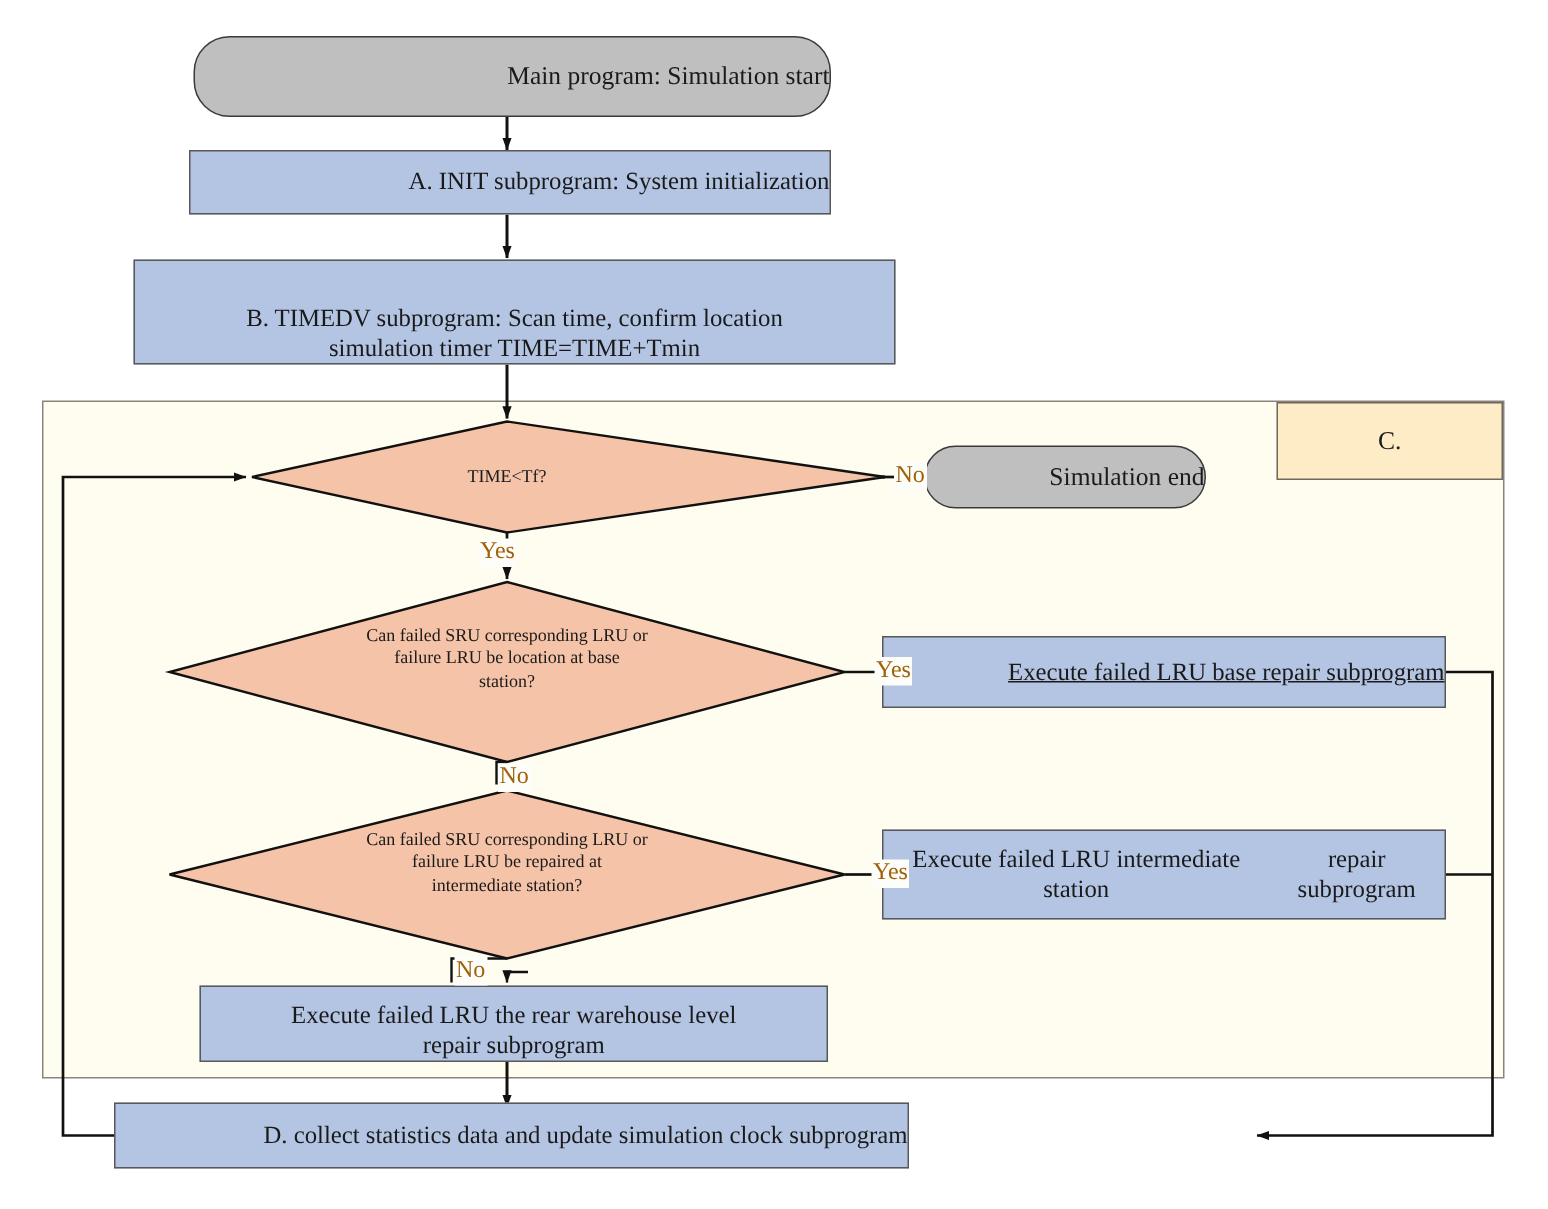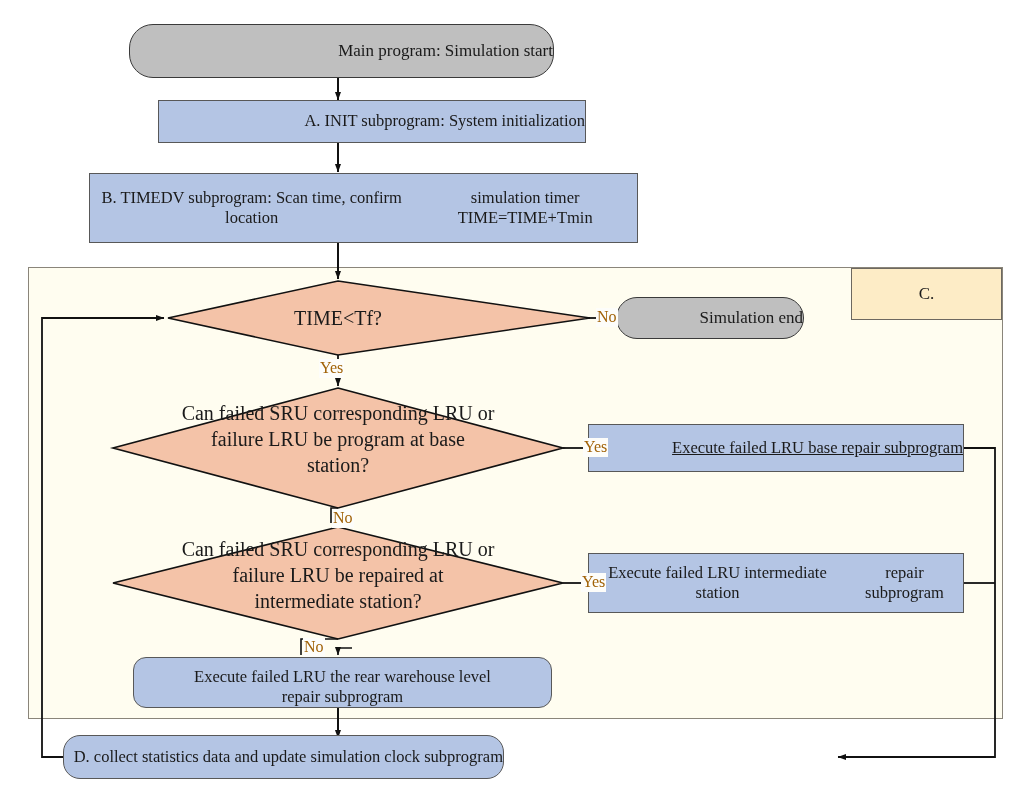--- a/index.html
+++ b/index.html
@@ -42,21 +42,21 @@
     border-radius: 24px;
     font-size: 17px;
   }
   .diamond-label {
     position: absolute;
     display: flex;
     align-items: center;
     justify-content: center;
     text-align: right;
     color: #1a1a1a;
-    font-size: 20px;
+    font-size: 12px;
     line-height: 1.3;
     pointer-events: none;
   }
   .edge-label {
     position: absolute;
     background: #fdfdfa;
     color: #a16207;
     font-size: 16px;
     line-height: 1;
     padding: 1px 1px 2px 1px;
@@ -130,64 +130,64 @@
   </svg>
 
   <div class="panel-c" style="left:851px; top:268px; width:151px; height:52px;">
     <span>C.</span>
   </div>
 
   <div class="node box-grey" style="left:129px; top:24px; width:425px; height:54px;">
     <span>Main program:  Simulation start</span>
   </div>
 
-  <div class="node box-blue" style="left:126px; top:100px; width:428px; height:43px;margin-left:32px;">
+  <div class="node box-blue" style="left:126px; top:100px; width:428px; height:43px;">
     <span>A. INIT subprogram: System initialization</span>
   </div>
 
-  <div class="node box-blue" style="left:89px; top:173px; width:549px; height:70px; flex-direction:row;">
+  <div class="node box-blue" style="left:89px; top:173px; width:508px; height:70px; flex-direction:column;">
     <span>B. TIMEDV subprogram: Scan time, confirm location</span>
     <span>simulation timer   TIME=TIME+Tmin</span>
   </div>
 
   <div class="diamond-label" style="left:248px; top:306px; width:180px; height:24px;">
     <span>TIME&lt;Tf?</span>
   </div>
 
   <div class="node box-grey" style="left:616px; top:297px; width:188px; height:42px;">
     <span>Simulation end</span>
   </div>
 
   <div class="diamond-label" style="left:178px; top:403px; width:320px; height:72px; flex-direction:column;">
     <span>Can failed SRU corresponding LRU or</span>
-    <span>failure LRU be program at base</span>
+    <span>failure LRU be location at base</span>
     <span>station?</span>
   </div>
 
   <div class="node box-blue" style="left:588px; top:424px; width:376px; height:48px;text-decoration:underline;">
     <span>Execute failed LRU base repair subprogram</span>
   </div>
 
   <div class="diamond-label" style="left:178px; top:539px; width:320px; height:72px; flex-direction:column;">
     <span>Can failed SRU corresponding LRU or</span>
     <span>failure LRU be repaired at</span>
     <span>intermediate station?</span>
   </div>
 
   <div class="node box-blue" style="left:588px; top:553px; width:376px; height:60px; ">
     <span>Execute failed LRU intermediate station</span>
     <span>repair subprogram</span>
   </div>
 
-  <div class="node box-blue" style="left:133px; top:657px; width:419px; height:51px; flex-direction:column;border-radius:13px;">
+  <div class="node box-blue" style="left:133px; top:657px; width:419px; height:51px; flex-direction:column;">
     <span>Execute failed  LRU the rear warehouse level</span>
     <span>repair subprogram</span>
   </div>
 
-  <div class="node box-blue" style="left:63px; top:735px; width:441px; height:44px;border-radius:17px;">
+  <div class="node box-blue" style="left:76px; top:735px; width:530px; height:44px;">
     <span>D. collect statistics data and update simulation clock subprogram</span>
   </div>
 
   <div class="edge-label" style="left:596px; top:308px;">
     <span>No</span>
   </div>
 
   <div class="edge-label" style="left:319px; top:359px;">
     <span>Yes</span>
   </div>

